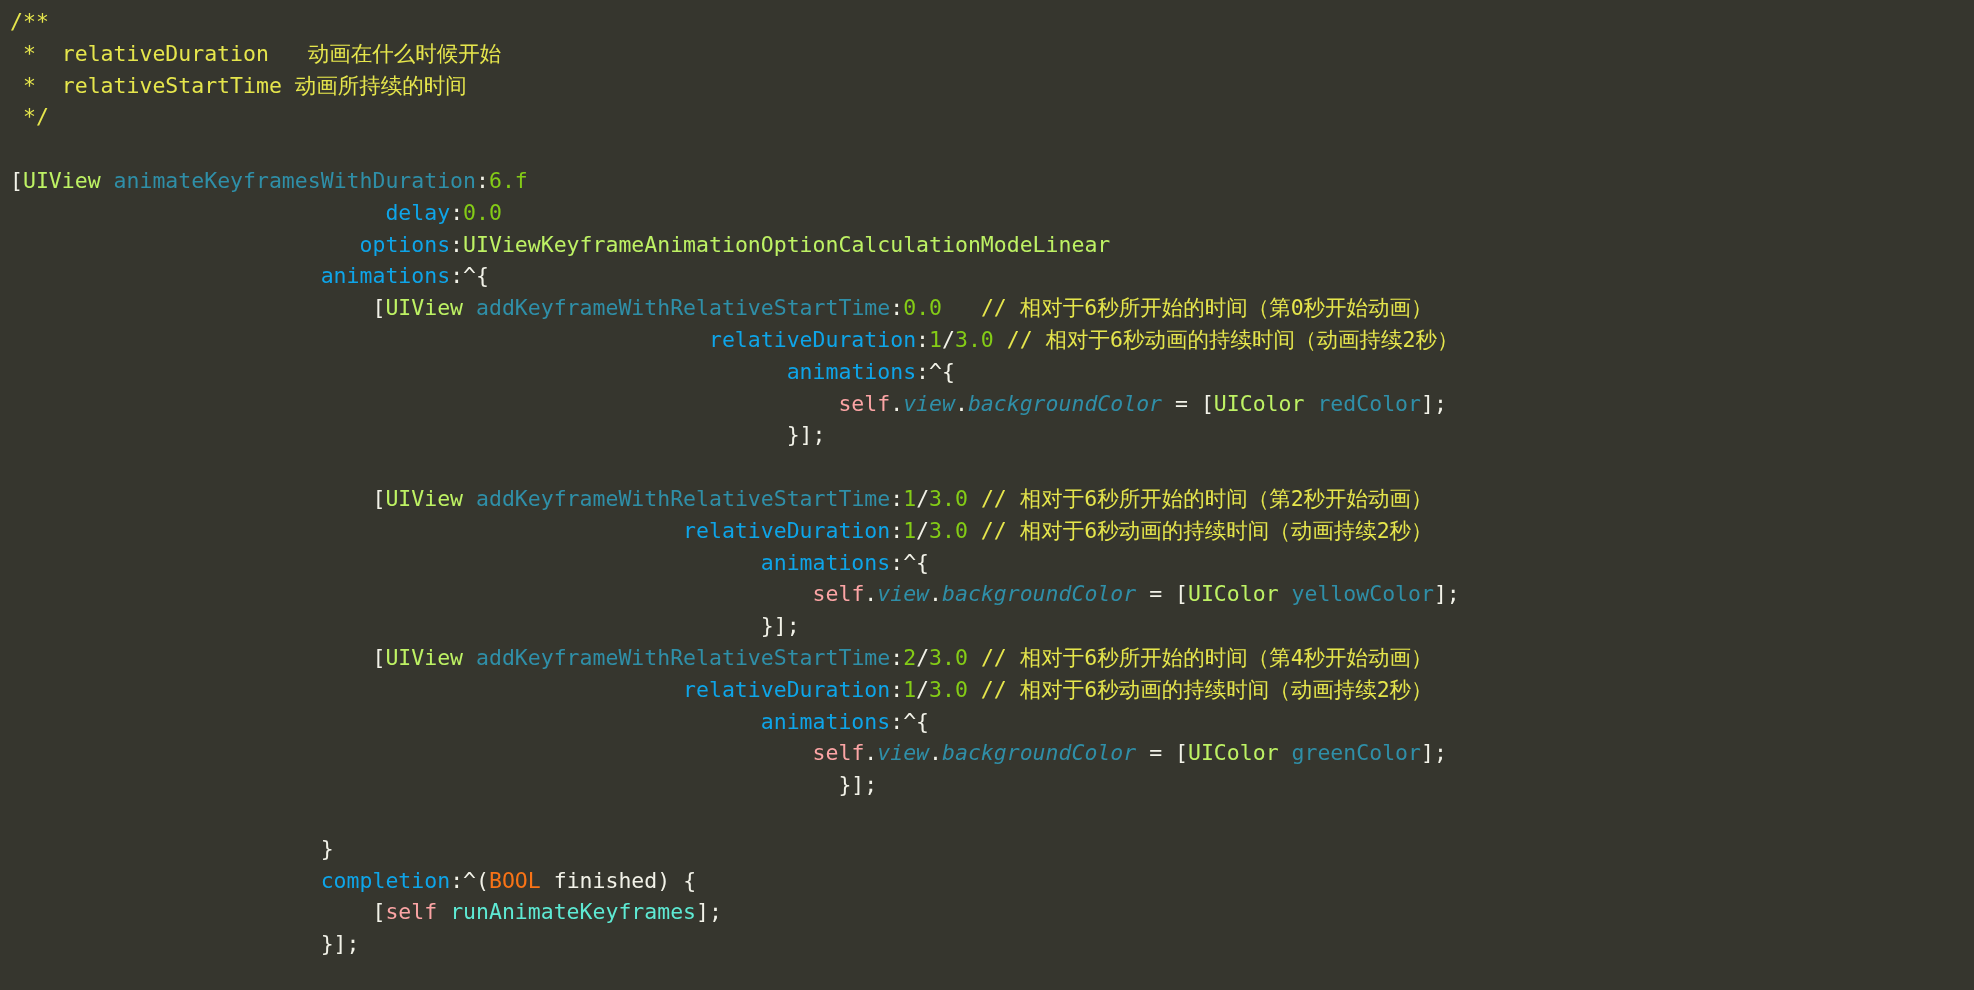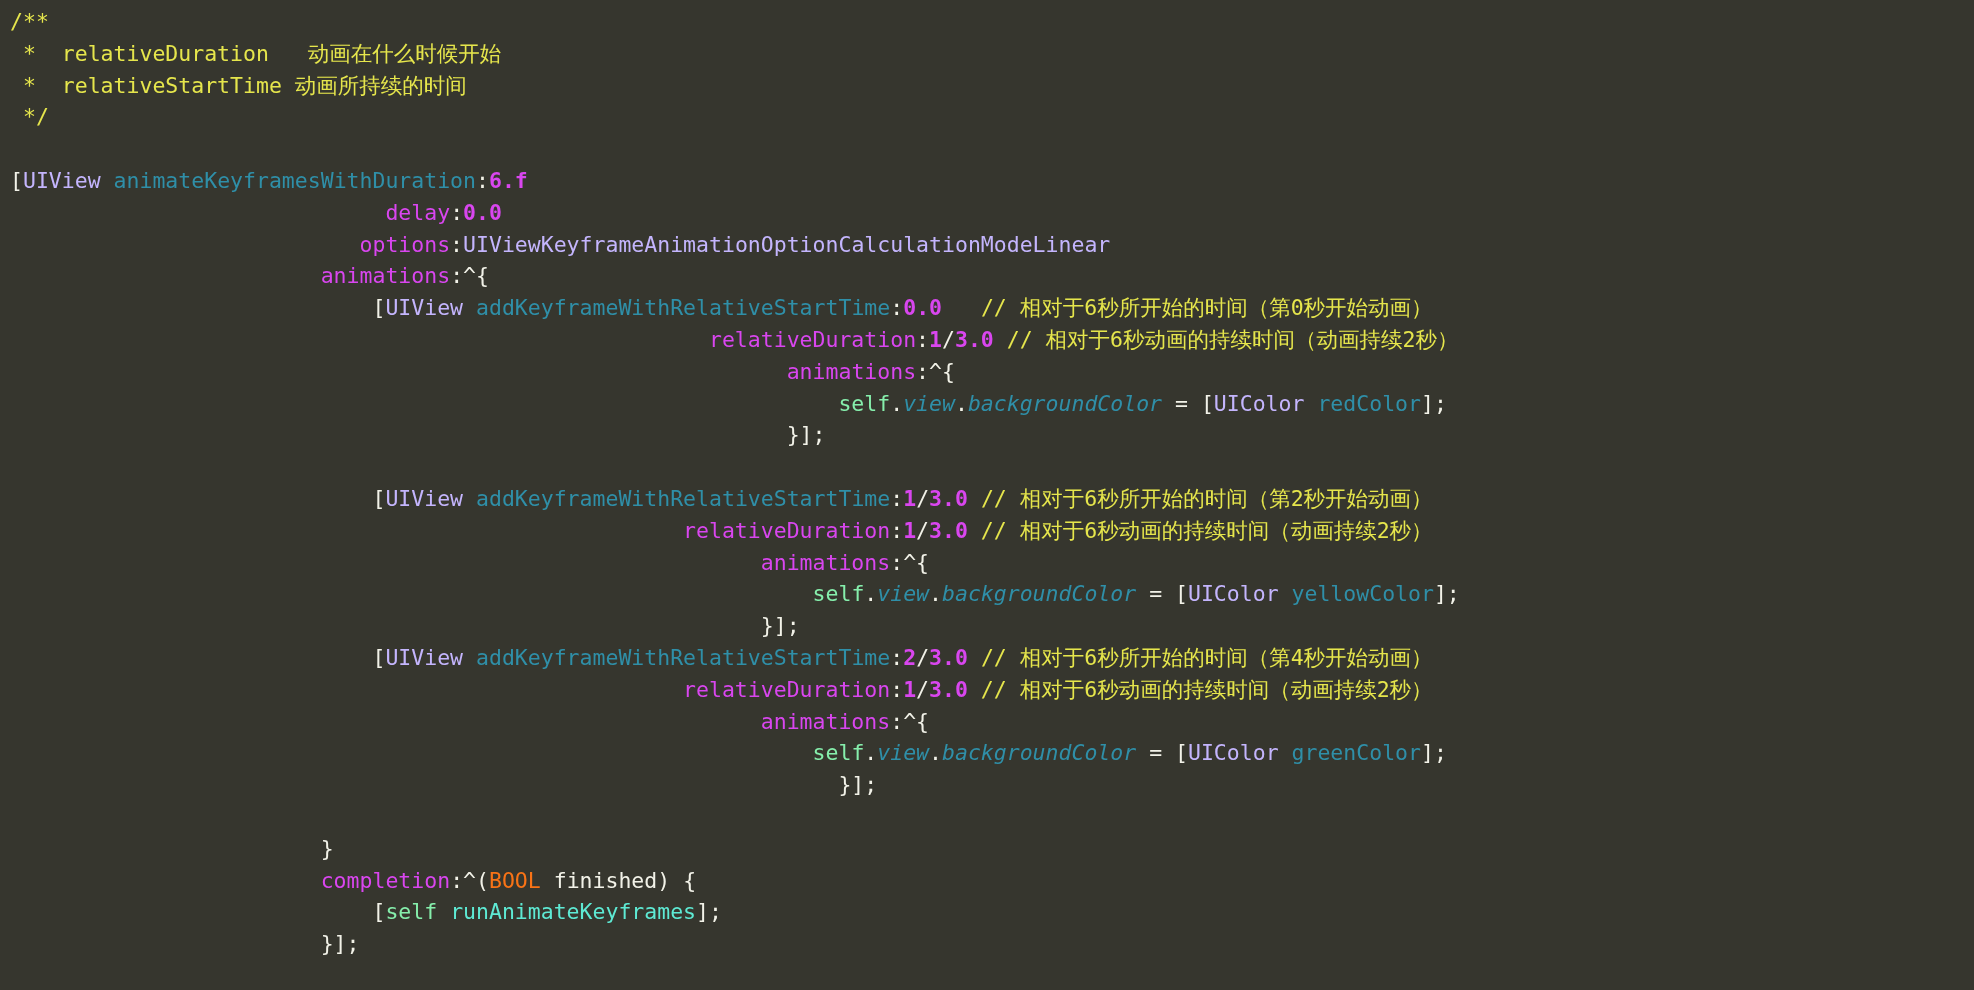--- a/index.html
+++ b/index.html
@@ -26,26 +26,26 @@
     -webkit-font-smoothing: antialiased;
   }
   .line {
     white-space: pre;
     height: 31.8px;
     font-variant-ligatures: none;
   }
   .tok { white-space: pre; }
   
   .t-comment   { color: #e6e64c; }
-  .t-type      { color: #c4b5fd; margin-top: 44px; }
+  .t-type      { color: #bef264; margin-top: 44px; }
   .t-method    { color: #2f8fa8; }
-  .t-param     { color: #d946ef; }
+  .t-param     { color: #0ea5e9; }
   .t-prop      { color: #2f8fa8; font-style: italic; }
-  .t-num       { color: #d946ef; font-weight: bold; }
+  .t-num       { color: #84cc16; }
   .t-plain     { color: #f2f2e8; }
-  .t-self      { color: #86efac; }
+  .t-self      { color: #fca5a5; }
   .t-keyword   { color: #f97316; }
   .t-msgname   { color: #5eead4; }
 </style>
 </head>
 <body>
 
 <div id="editor" style="background: rgb(54, 54, 46);"><div class="line"><span class="tok t-comment">/**</span></div><div class="line"><span class="tok t-comment"> *  relativeDuration   动画在什么时候开始</span></div><div class="line"><span class="tok t-comment"> *  relativeStartTime 动画所持续的时间</span></div><div class="line"><span class="tok t-comment"> */</span></div><div class="line"><span class="tok t-plain"></span>​</div><div class="line"><span class="tok t-plain">[</span><span class="tok t-type">UIView</span><span class="tok t-plain"> </span><span class="tok t-method">animateKeyframesWithDuration</span><span class="tok t-plain">:</span><span class="tok t-num">6.f</span></div><div class="line"><span class="tok t-plain">                             </span><span class="tok t-param">delay</span><span class="tok t-plain">:</span><span class="tok t-num">0.0</span></div><div class="line"><span class="tok t-plain">                           </span><span class="tok t-param">options</span><span class="tok t-plain">:</span><span class="tok t-type">UIViewKeyframeAnimationOptionCalculationModeLinear</span></div><div class="line"><span class="tok t-plain">                        </span><span class="tok t-param">animations</span><span class="tok t-plain">:^{</span></div><div class="line"><span class="tok t-plain">                            [</span><span class="tok t-type">UIView</span><span class="tok t-plain"> </span><span class="tok t-method">addKeyframeWithRelativeStartTime</span><span class="tok t-plain">:</span><span class="tok t-num">0.0</span><span class="tok t-plain">   </span><span class="tok t-comment">// 相对于6秒所开始的时间（第0秒开始动画）</span></div><div class="line"><span class="tok t-plain">                                                      </span><span class="tok t-param">relativeDuration</span><span class="tok t-plain">:</span><span class="tok t-num">1</span><span class="tok t-plain">/</span><span class="tok t-num">3.0</span><span class="tok t-plain"> </span><span class="tok t-comment">// 相对于6秒动画的持续时间（动画持续2秒）</span></div><div class="line"><span class="tok t-plain">                                                            </span><span class="tok t-param">animations</span><span class="tok t-plain">:^{</span></div><div class="line"><span class="tok t-plain">                                                                </span><span class="tok t-self">self</span><span class="tok t-plain">.</span><span class="tok t-prop">view</span><span class="tok t-plain">.</span><span class="tok t-prop">backgroundColor</span><span class="tok t-plain"> = [</span><span class="tok t-type">UIColor</span><span class="tok t-plain"> </span><span class="tok t-method">redColor</span><span class="tok t-plain">];</span></div><div class="line"><span class="tok t-plain">                                                            }];</span></div><div class="line"><span class="tok t-plain"></span>​</div><div class="line"><span class="tok t-plain">                            [</span><span class="tok t-type">UIView</span><span class="tok t-plain"> </span><span class="tok t-method">addKeyframeWithRelativeStartTime</span><span class="tok t-plain">:</span><span class="tok t-num">1</span><span class="tok t-plain">/</span><span class="tok t-num">3.0</span><span class="tok t-plain"> </span><span class="tok t-comment">// 相对于6秒所开始的时间（第2秒开始动画）</span></div><div class="line"><span class="tok t-plain">                                                    </span><span class="tok t-param">relativeDuration</span><span class="tok t-plain">:</span><span class="tok t-num">1</span><span class="tok t-plain">/</span><span class="tok t-num">3.0</span><span class="tok t-plain"> </span><span class="tok t-comment">// 相对于6秒动画的持续时间（动画持续2秒）</span></div><div class="line"><span class="tok t-plain">                                                          </span><span class="tok t-param">animations</span><span class="tok t-plain">:^{</span></div><div class="line"><span class="tok t-plain">                                                              </span><span class="tok t-self">self</span><span class="tok t-plain">.</span><span class="tok t-prop">view</span><span class="tok t-plain">.</span><span class="tok t-prop">backgroundColor</span><span class="tok t-plain"> = [</span><span class="tok t-type">UIColor</span><span class="tok t-plain"> </span><span class="tok t-method">yellowColor</span><span class="tok t-plain">];</span></div><div class="line"><span class="tok t-plain">                                                          }];</span></div><div class="line"><span class="tok t-plain">                            [</span><span class="tok t-type">UIView</span><span class="tok t-plain"> </span><span class="tok t-method">addKeyframeWithRelativeStartTime</span><span class="tok t-plain">:</span><span class="tok t-num">2</span><span class="tok t-plain">/</span><span class="tok t-num">3.0</span><span class="tok t-plain"> </span><span class="tok t-comment">// 相对于6秒所开始的时间（第4秒开始动画）</span></div><div class="line"><span class="tok t-plain">                                                    </span><span class="tok t-param">relativeDuration</span><span class="tok t-plain">:</span><span class="tok t-num">1</span><span class="tok t-plain">/</span><span class="tok t-num">3.0</span><span class="tok t-plain"> </span><span class="tok t-comment">// 相对于6秒动画的持续时间（动画持续2秒）</span></div><div class="line"><span class="tok t-plain">                                                          </span><span class="tok t-param">animations</span><span class="tok t-plain">:^{</span></div><div class="line"><span class="tok t-plain">                                                              </span><span class="tok t-self">self</span><span class="tok t-plain">.</span><span class="tok t-prop">view</span><span class="tok t-plain">.</span><span class="tok t-prop">backgroundColor</span><span class="tok t-plain"> = [</span><span class="tok t-type">UIColor</span><span class="tok t-plain"> </span><span class="tok t-method">greenColor</span><span class="tok t-plain">];</span></div><div class="line"><span class="tok t-plain">                                                                }];</span></div><div class="line"><span class="tok t-plain"></span>​</div><div class="line"><span class="tok t-plain">                        }</span></div><div class="line"><span class="tok t-plain">                        </span><span class="tok t-param">completion</span><span class="tok t-plain">:^(</span><span class="tok t-keyword">BOOL</span><span class="tok t-plain"> finished) {</span></div><div class="line"><span class="tok t-plain">                            [</span><span class="tok t-self">self</span><span class="tok t-plain"> </span><span class="tok t-msgname">runAnimateKeyframes</span><span class="tok t-plain">];</span></div><div class="line"><span class="tok t-plain">                        }];</span></div></div>
 
 </body></html>

